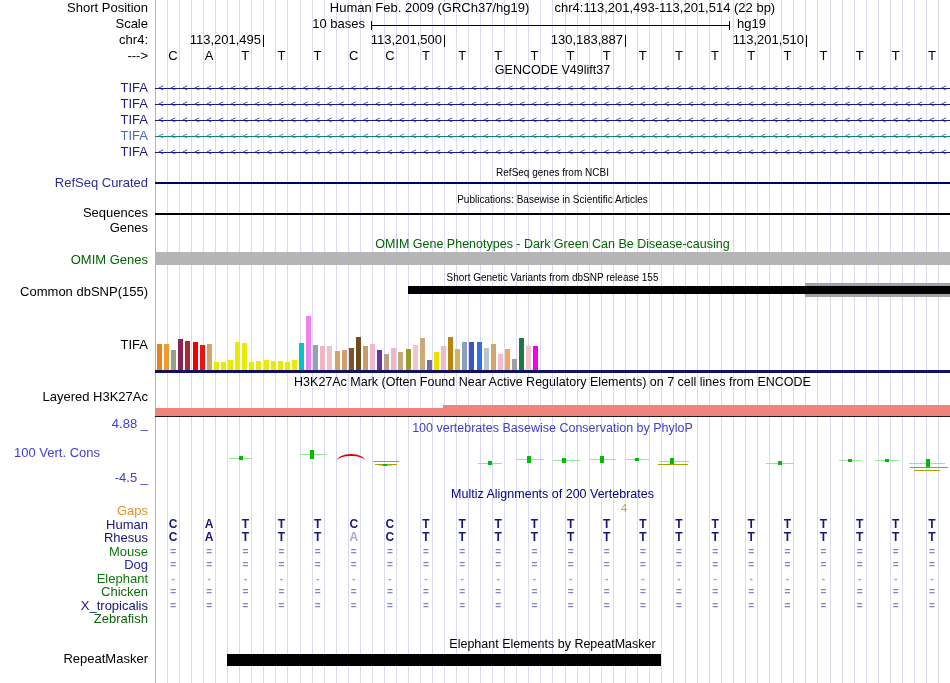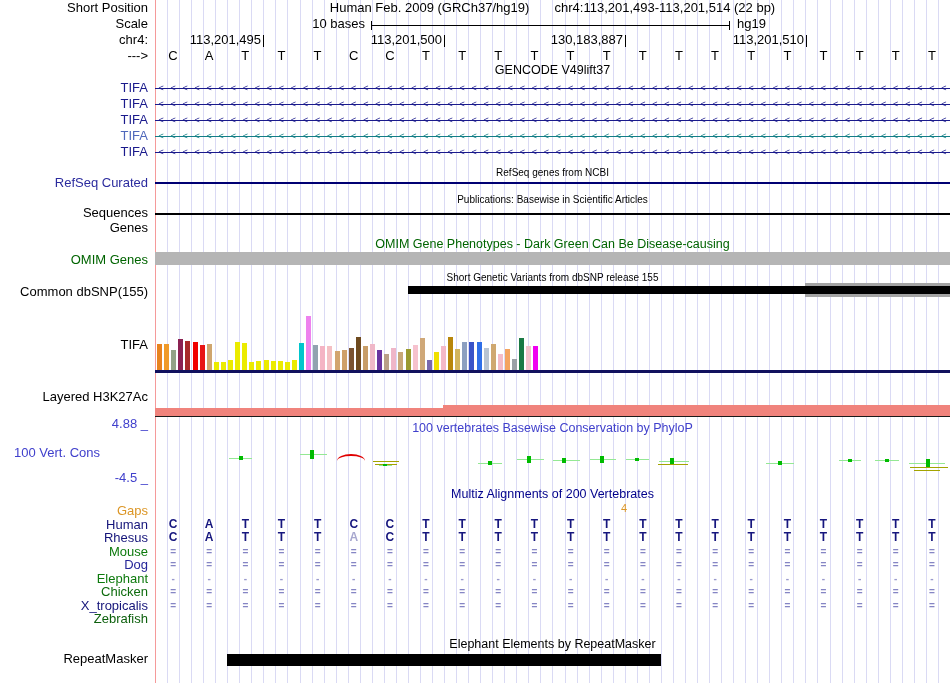--- a/index.html
+++ b/index.html
@@ -55,20 +55,21 @@
   <div class="abs lbl" style="top:253px;color:#006400">OMIM Genes</div>
 
   <div class="abs title small" style="top:271px">Short Genetic Variants from dbSNP release 155</div>
   <div class="abs lbl" style="top:285px">Common dbSNP(155)</div>
   <div class="abs" style="left:805px;top:283px;width:145px;height:14px;background:#a3a3a3"></div>
   <div class="abs" style="left:408px;top:286px;width:542px;height:8px;background:#000"></div>
 
   <div class="abs lbl" style="top:338px">TIFA</div>
   <div class="abs" style="left:155px;top:370px;width:795px;height:3px;background:#11115e"></div>
 
+  <div class="abs title mid" style="top:376px">H3K27Ac Mark (Often Found Near Active Regulatory Elements) on 7 cell lines from ENCODE</div>
   <div class="abs lbl" style="top:390px">Layered H3K27Ac</div>
   <div class="abs" style="left:155px;top:408px;width:288px;height:8px;background:#f0837c"></div>
   <div class="abs" style="left:443px;top:405px;width:507px;height:11px;background:#f0837c"></div>
   <div class="abs" style="left:155px;top:416px;width:795px;height:1px;background:#1a1a1a"></div>
 
   <div class="abs lbl" style="top:417px;color:#4040cc">4.88 _</div>
   <div class="abs title mid" style="top:422px;color:#4040cc">100 vertebrates Basewise Conservation by PhyloP</div>
   <div class="abs" style="left:0;top:446px;width:100px;text-align:right;color:#4040cc">100 Vert. Cons</div>
   <div class="abs lbl" style="top:471px;color:#4040cc">-4.5 _</div>
 

